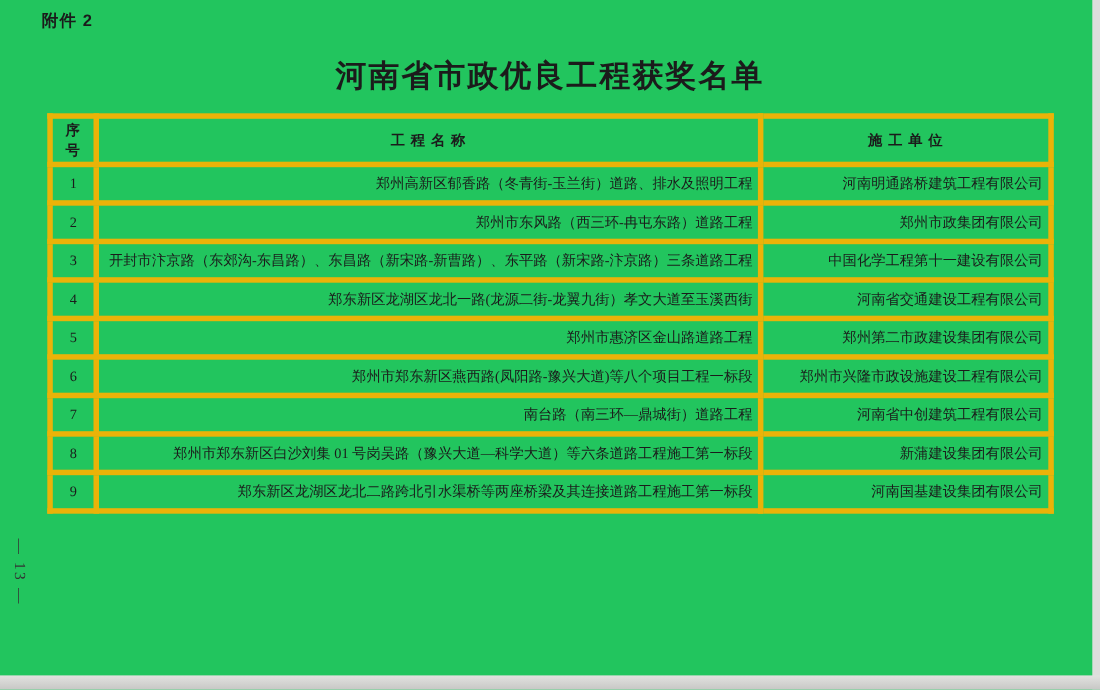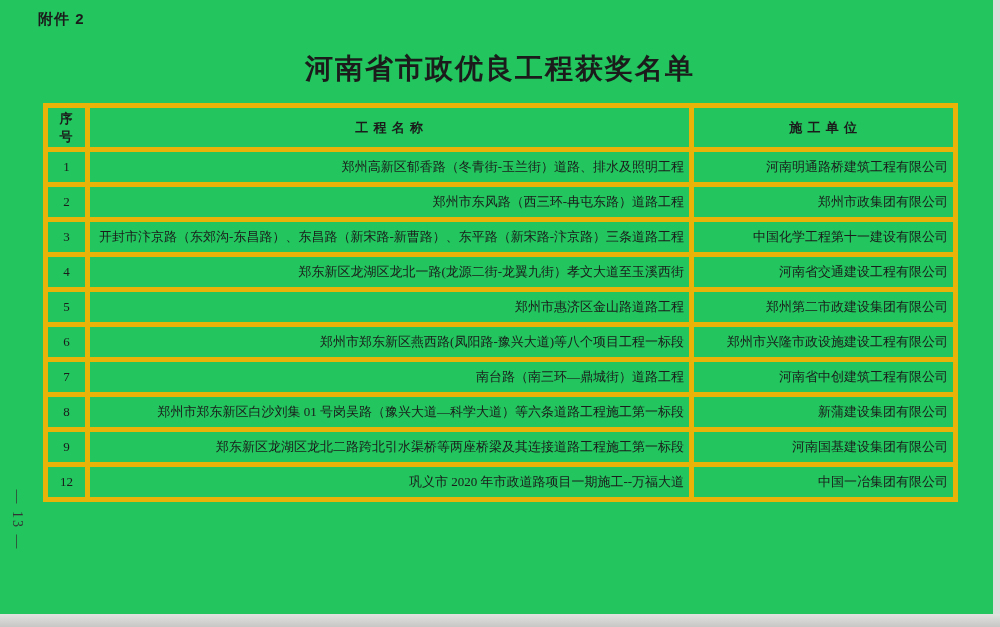--- a/index.html
+++ b/index.html
@@ -160,25 +160,20 @@
   </tr>
 
   <tr>
     <td class="cell-no">9</td>
     <td class="cell-project">郑东新区龙湖区龙北二路跨北引水渠桥等两座桥梁及其连接道路工程施工第一标段</td>
     <td class="cell-unit">河南国基建设集团有限公司</td>
   </tr>
 
 
 
-  <tr>
-    <td class="cell-no">12</td>
-    <td class="cell-project">巩义市 2020 年市政道路项目一期施工--万福大道</td>
-    <td class="cell-unit">中国一冶集团有限公司</td>
-  </tr>
 
 
 
 </tbody>
   </table>
 
   <div class="scan-edge-right"></div>
   <div class="scan-edge-bottom"></div>
 </div>
 

